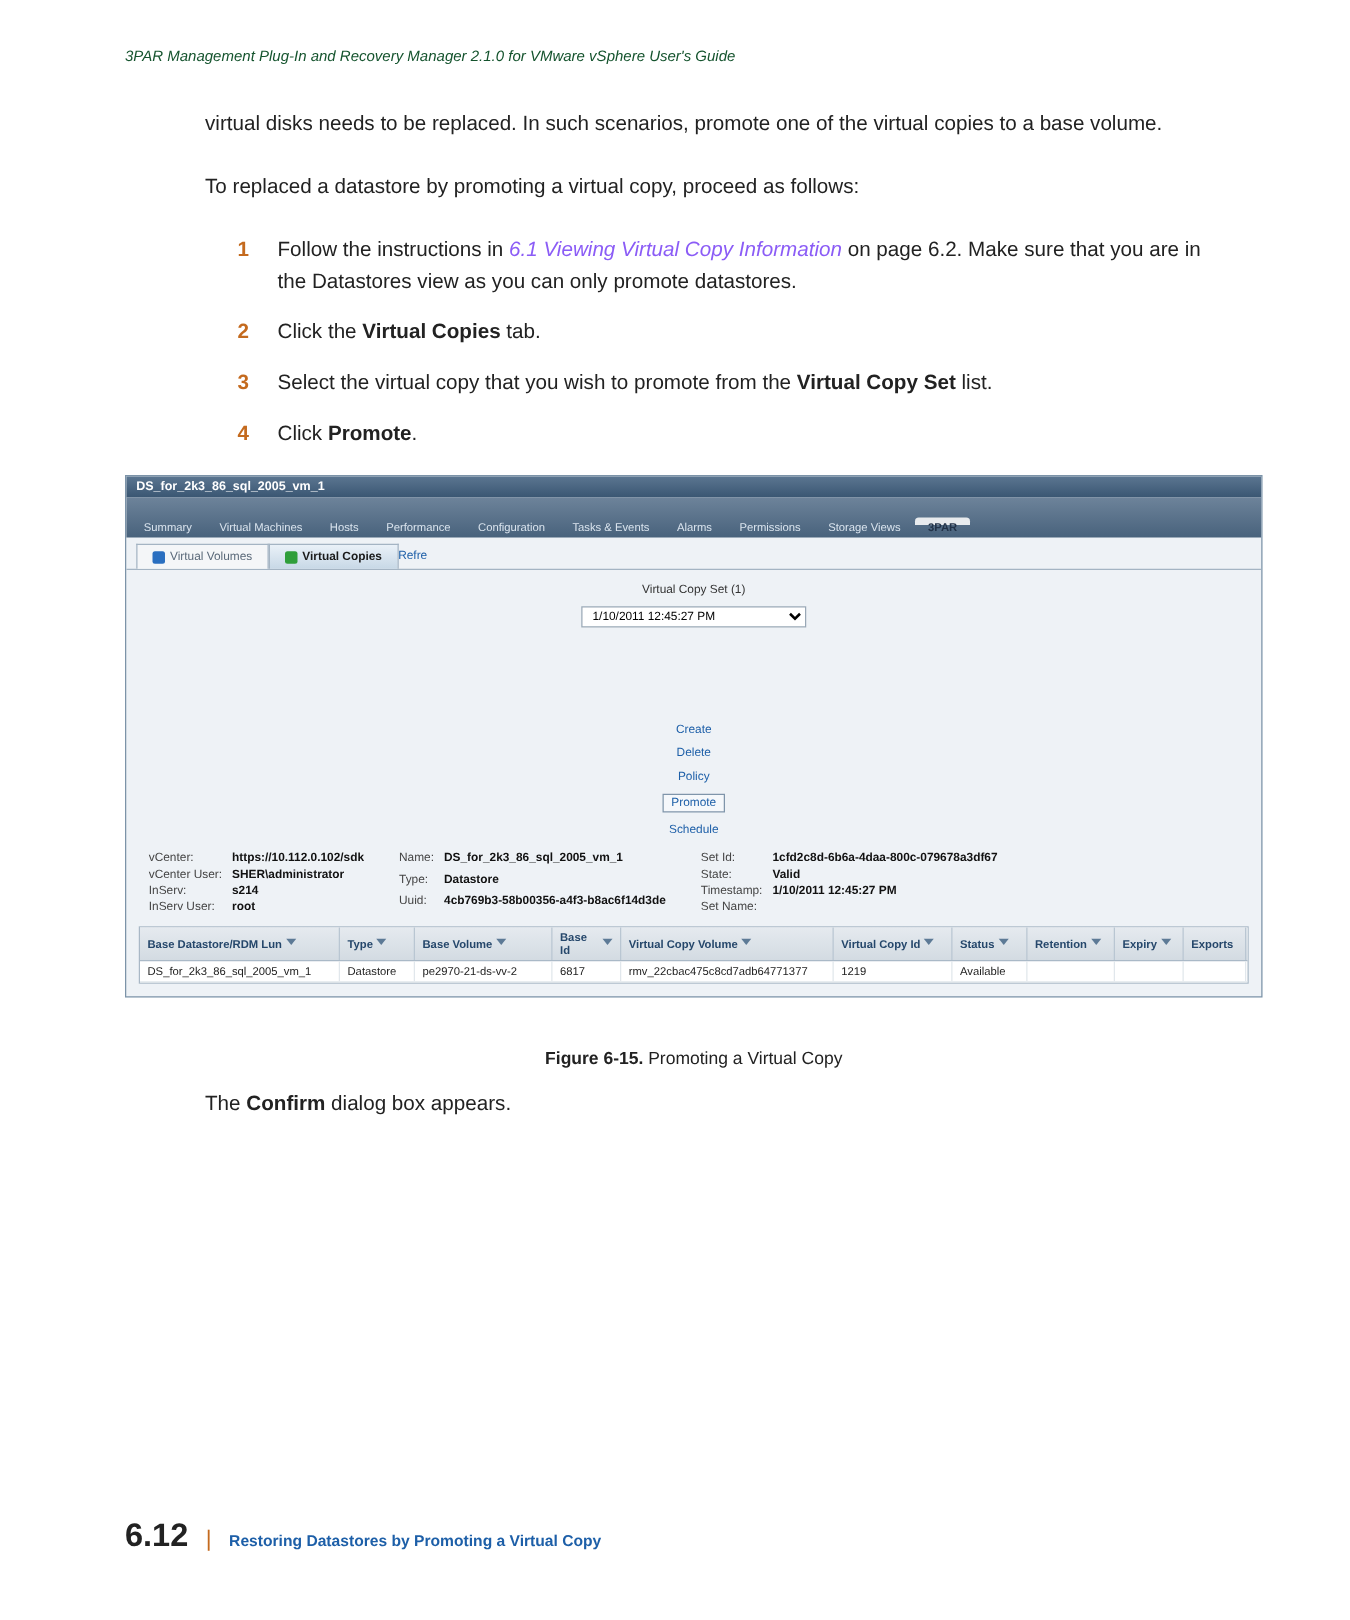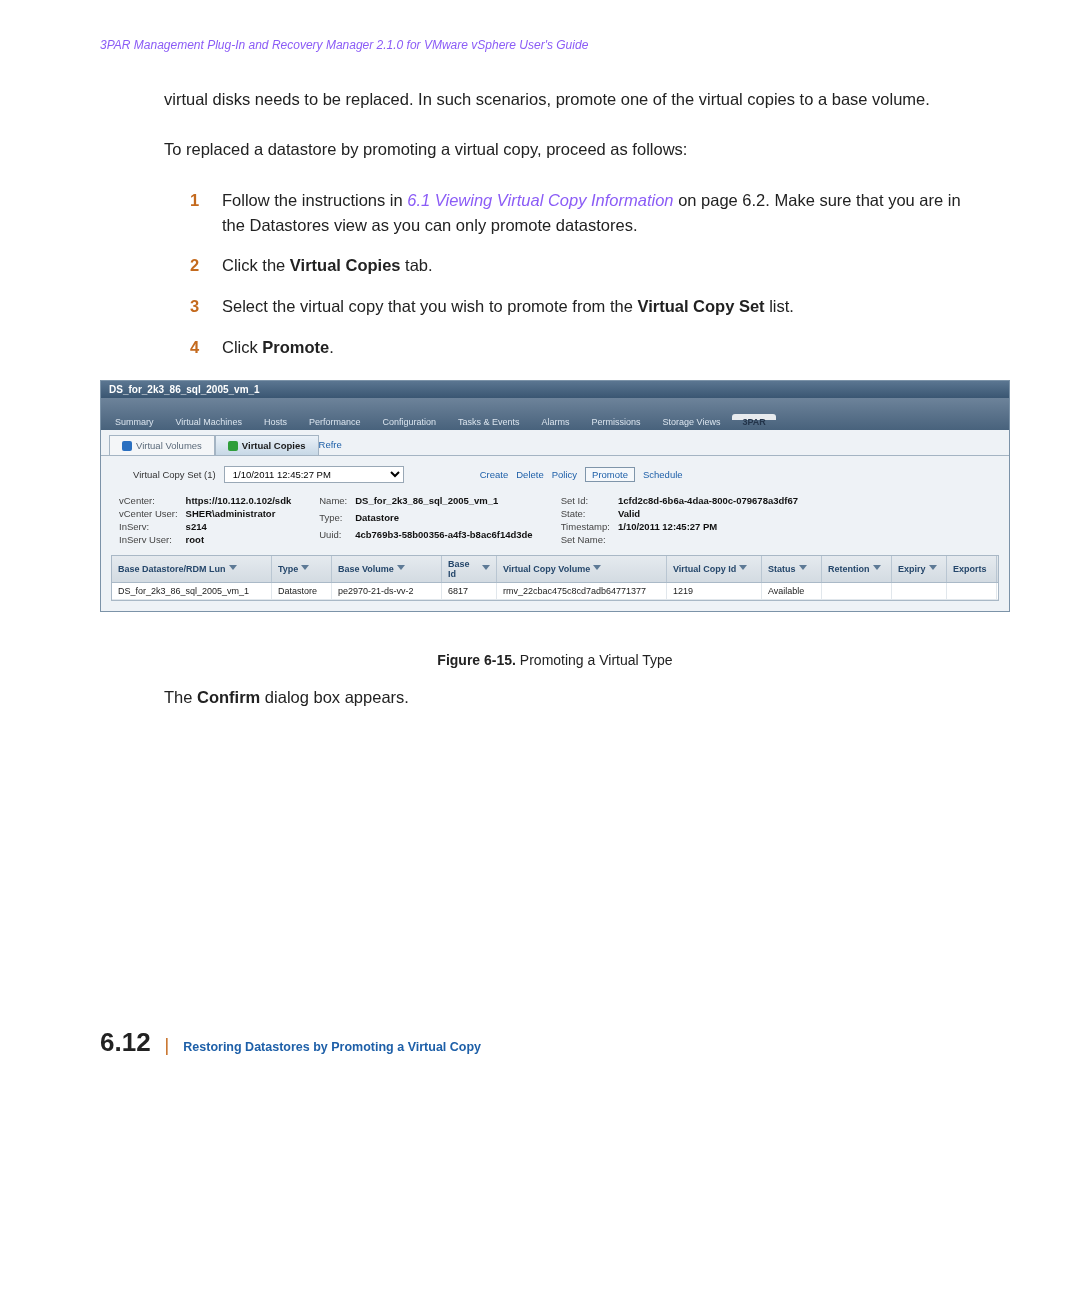--- a/index.html
+++ b/index.html
@@ -8,21 +8,21 @@
     background: #ffffff;
     font-family: "Segoe UI", Arial, sans-serif;
     color: #222;
     width: 1080px;
   }
   .page {
     padding: 38px 70px 40px 100px;
   }
   .doc-header {
     font-size: 12px;
-    color: #8b5cf6;
+    color: #14532d;
     border-bottom: none;
     margin-bottom: 36px;
     font-style: italic;
   }
   .body-para {
     margin: 0 0 26px 64px;
     font-size: 16.5px;
     line-height: 1.45;
     max-width: 800px;
   }
@@ -154,20 +154,21 @@
     vertical-align:middle;
     border-radius:2px;
   }
   .sub-tab.vv .sqicon { background:#2a6fc0; }
   .refresh-link { color: #1d5fa8; font-size: 9.5px; }
   .controls {
     display:flex;
     align-items:center;
     gap:8px;
     padding: 10px 32px 8px;
+    flex-direction: column;
   }
   .controls label { color:#333; }
   .controls select {
     font-size: 9.5px;
     padding: 1px 4px;
     min-width: 180px;
     background:#fff;
     border:1px solid #99a8b6;
   }
   .link-btn {
@@ -442,21 +443,21 @@
         <div class="c-vcid">1219</div>
         <div class="c-st">Available</div>
         <div class="c-ret"></div>
         <div class="c-exp"></div>
         <div class="c-exports"></div>
       </div>
     </div>
   </div>
 
   <div class="figure-caption">
-    <span class="bold">Figure 6-15.</span><span>  Promoting a Virtual Type</span>
+    <span class="bold">Figure 6-15.</span><span>  Promoting a Virtual Copy</span>
   </div>
 
   <p class="body-line">
     <span>The </span><span class="bold">Confirm</span><span> dialog box appears.</span>
   </p>
 
   <div class="footer">
     <span class="pnum">6.12</span>
     <span class="sep">|</span>
     <span class="title">Restoring Datastores by Promoting a Virtual Copy</span>

